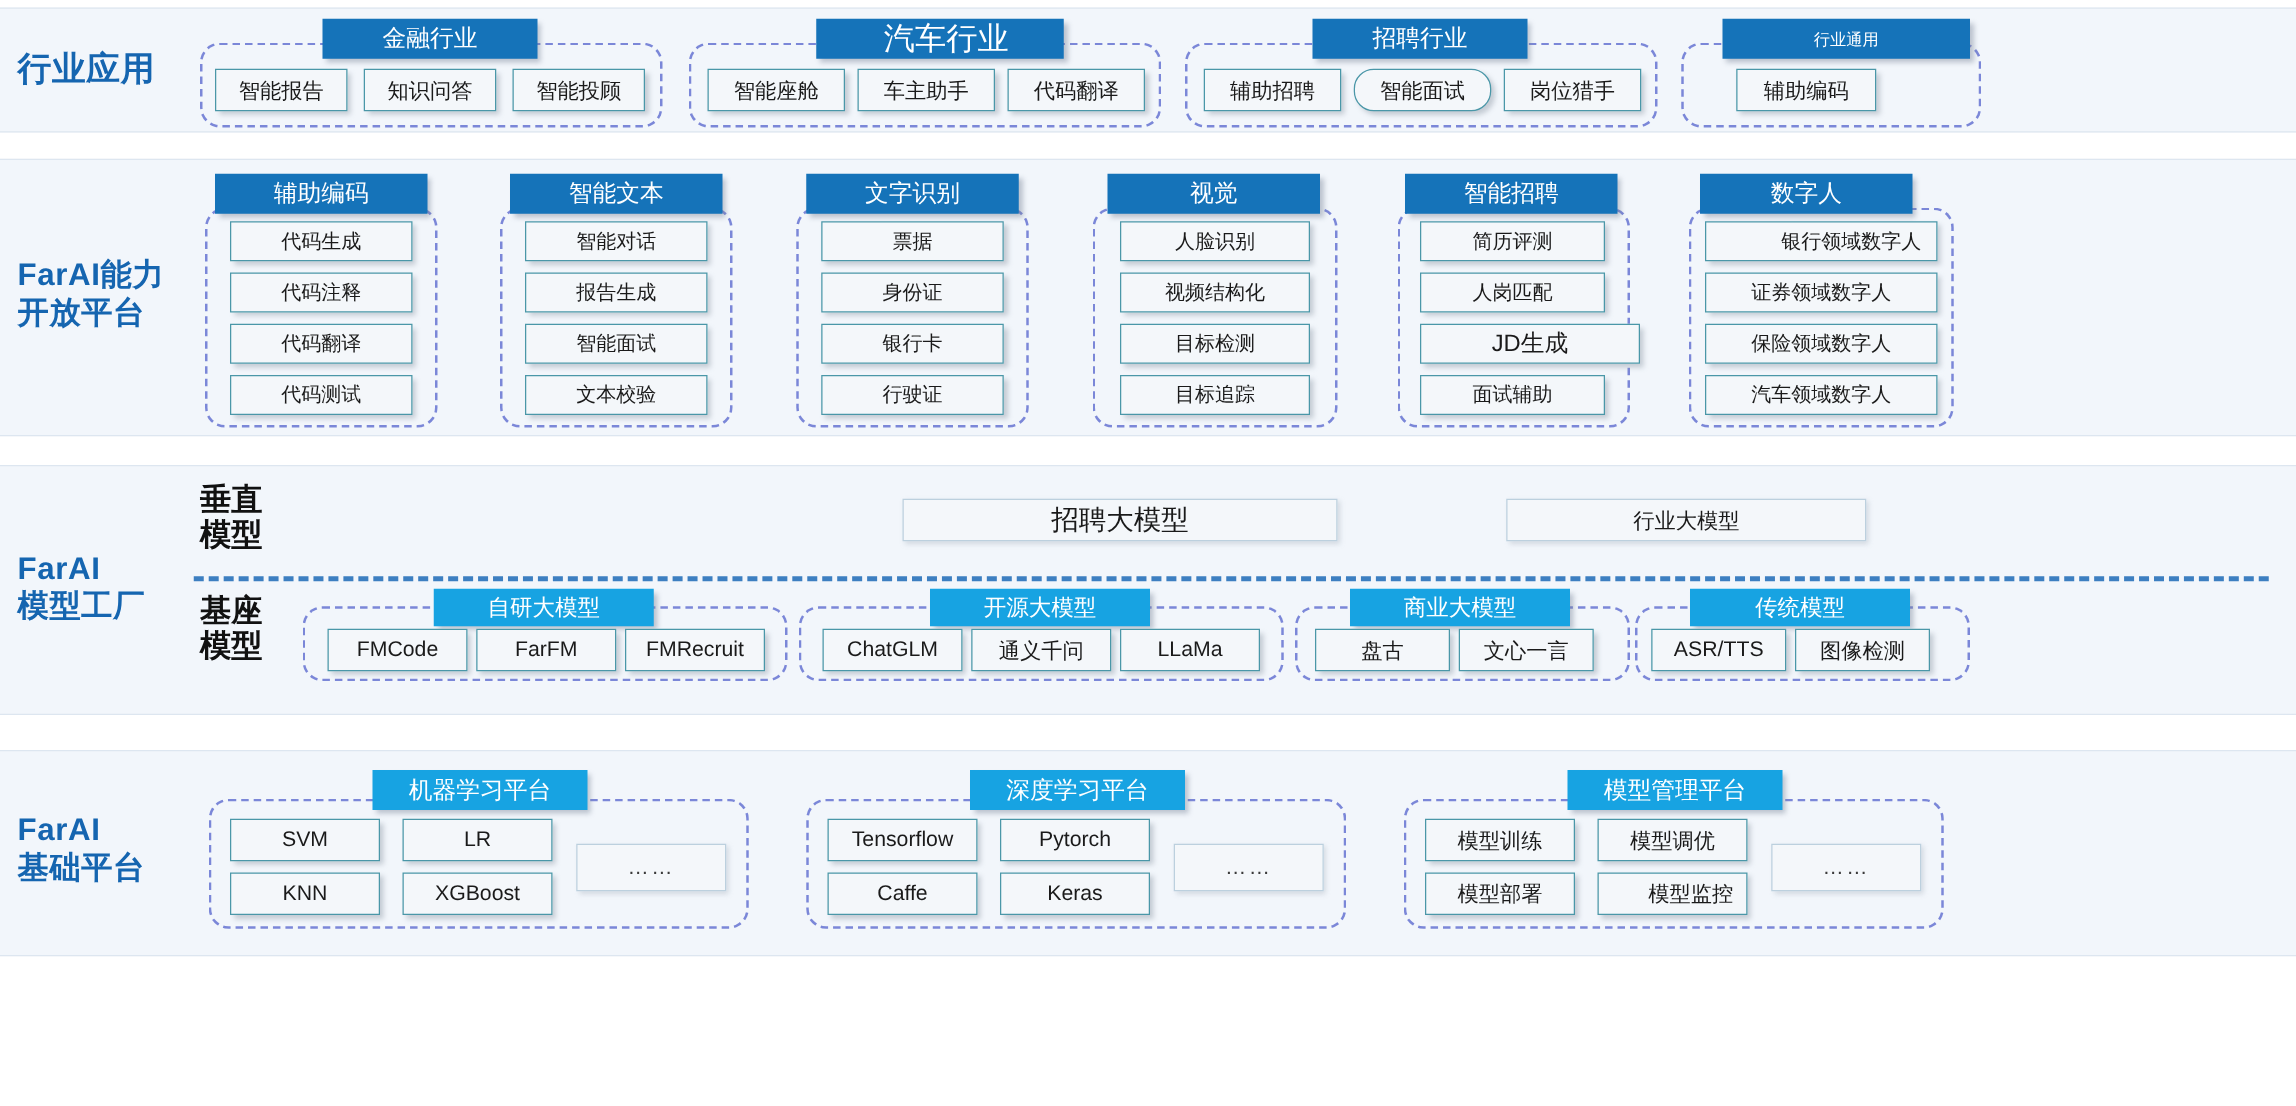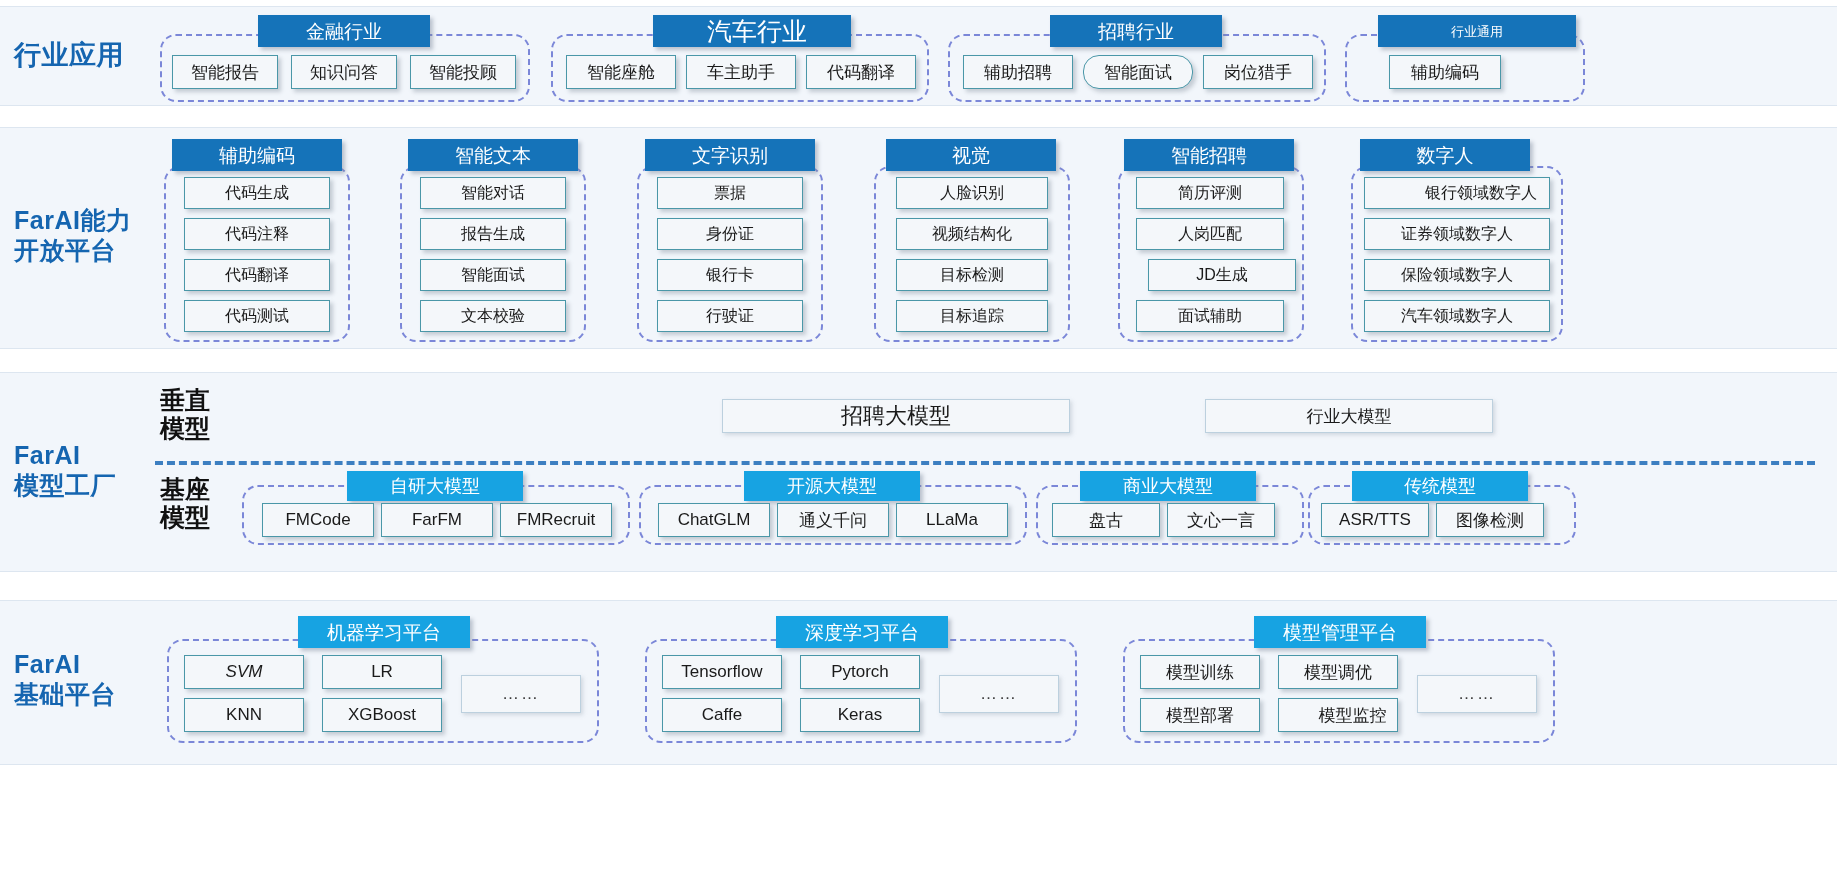--- a/index.html
+++ b/index.html
@@ -137,21 +137,21 @@
     <div class="group-title" style="left:886px; top:11px; width:170px; height:32px; font-size:19px;">视觉</div>
     <div class="box" style="left:896px; top:49px; width:152px; height:32px; font-size:16px;">人脸识别</div>
     <div class="box" style="left:896px; top:90px; width:152px; height:32px; font-size:16px;">视频结构化</div>
     <div class="box" style="left:896px; top:131px; width:152px; height:32px; font-size:16px;">目标检测</div>
     <div class="box" style="left:896px; top:172px; width:152px; height:32px; font-size:16px;">目标追踪</div>
 
     <div class="group" style="left:1118px; top:38px; width:186px; height:176px;"></div>
     <div class="group-title" style="left:1124px; top:11px; width:170px; height:32px; font-size:19px;">智能招聘</div>
     <div class="box" style="left:1136px; top:49px; width:148px; height:32px; font-size:16px;">简历评测</div>
     <div class="box" style="left:1136px; top:90px; width:148px; height:32px; font-size:16px;">人岗匹配</div>
-    <div class="box" style="left:1136px; top:131px; width:148px; height:32px; font-size:16px;margin-left:12px;">JD生成</div>
+    <div class="box" style="left:1136px; top:131px; width:176px; height:32px; font-size:19px;">JD生成</div>
     <div class="box" style="left:1136px; top:172px; width:148px; height:32px; font-size:16px;">面试辅助</div>
 
     <div class="group" style="left:1351px; top:38px; width:212px; height:176px;"></div>
     <div class="group-title" style="left:1360px; top:11px; width:170px; height:32px; font-size:19px;">数字人</div>
     <div class="box" style="left:1364px; top:49px; width:186px; height:32px; font-size:16px;padding-left:48px;">银行领域数字人</div>
     <div class="box" style="left:1364px; top:90px; width:186px; height:32px; font-size:16px;">证券领域数字人</div>
     <div class="box" style="left:1364px; top:131px; width:186px; height:32px; font-size:16px;">保险领域数字人</div>
     <div class="box" style="left:1364px; top:172px; width:186px; height:32px; font-size:16px;">汽车领域数字人</div>
   </div>
 
@@ -199,21 +199,21 @@
   </div>
 
   <div class="band" style="top:600px; height:165px;">
     <div class="band-label" style="top:49px; font-size:25px;">
       <span>FarAI</span><br>
       <span>基础平台</span>
     </div>
 
     <div class="group" style="left:167px; top:38px; width:432px; height:104px;"></div>
     <div class="group-title cyan" style="left:298px; top:15px; width:172px; height:32px; font-size:19px;">机器学习平台</div>
-    <div class="box" style="left:184px; top:54px; width:120px; height:34px; font-size:17px;font-style:italic;">SVM</div>
+    <div class="box" style="left:184px; top:54px; width:120px; height:34px; font-size:17px;">SVM</div>
     <div class="box" style="left:322px; top:54px; width:120px; height:34px; font-size:17px;">LR</div>
     <div class="box" style="left:184px; top:97px; width:120px; height:34px; font-size:17px;">KNN</div>
     <div class="box" style="left:322px; top:97px; width:120px; height:34px; font-size:17px;">XGBoost</div>
     <div class="box plain dots" style="left:461px; top:74px; width:120px; height:38px; font-size:17px;">……</div>
 
     <div class="group" style="left:645px; top:38px; width:432px; height:104px;"></div>
     <div class="group-title cyan" style="left:776px; top:15px; width:172px; height:32px; font-size:19px;">深度学习平台</div>
     <div class="box" style="left:662px; top:54px; width:120px; height:34px; font-size:17px;">Tensorflow</div>
     <div class="box" style="left:800px; top:54px; width:120px; height:34px; font-size:17px;">Pytorch</div>
     <div class="box" style="left:662px; top:97px; width:120px; height:34px; font-size:17px;">Caffe</div>

